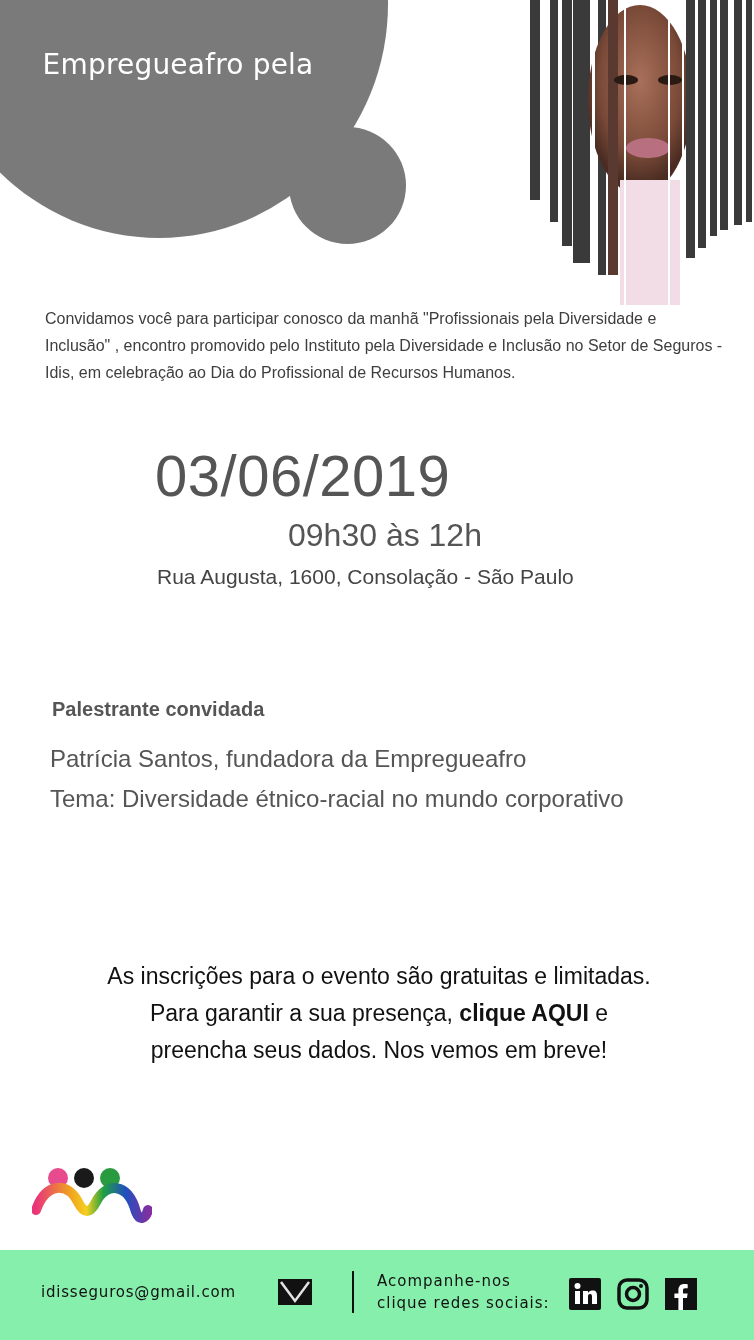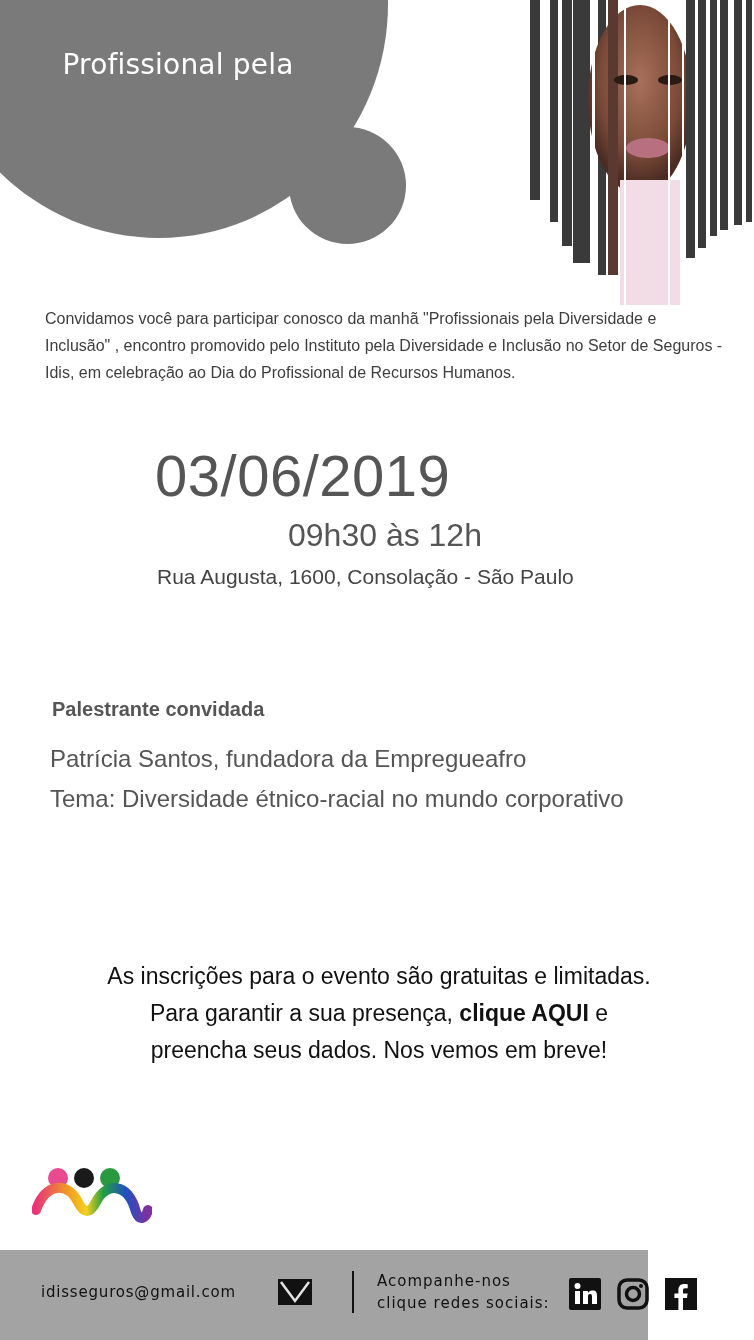--- a/index.html
+++ b/index.html
@@ -22,35 +22,35 @@
   .speaker-heading { position:absolute; left:52px; top:698px; font-size:20px; font-weight:bold; color:#555555; }
   .speaker-lines { position:absolute; left:50px; top:739px; font-size:24px; line-height:40px; color:#555555; }
 
   .cta { position:absolute; left:0; top:958px; width:758px; text-align:center; font-size:23px; line-height:37px; color:#111111; }
   .cta b { font-weight:bold; }
   .cta-link { cursor:pointer; }
 
   .logo { position:absolute; left:32px; top:1160px; width:120px; height:82px; }
   .logo-text { position:absolute; left:40px; top:1218px; font-family:"DejaVu Sans", sans-serif; font-weight:bold; font-size:17px; color:#222;margin-top:48px; }
 
-  .footer { position:absolute; left:0; top:1250px; width:648px; height:90px; background:#a3a3a3; }
+  .footer { position:absolute; left:0; top:1250px; width:754px; height:90px; background:#86efac; }
   .email { position:absolute; left:41px; top:33px; font-family:"DejaVu Sans", sans-serif; font-size:15px; letter-spacing:0.8px; color:#111; }
   .mail-icon { position:absolute; left:278px; top:29px; width:34px; height:26px; }
   .divider { position:absolute; left:352px; top:21px; width:2px; height:42px; background:#111; }
   .follow { position:absolute; left:377px; top:20px; font-family:"DejaVu Sans", sans-serif; font-size:15px; line-height:22px; letter-spacing:1px; color:#111; }
   .social { position:absolute; top:28px; width:32px; height:32px; }
   .li { left:569px; } .ig { left:617px; } .fb { left:665px; }
 </style>
 </head>
 <body>
 
 <div class="blob-big"></div>
 <div class="blob-small"></div>
 <h1 class="title">
-  <span>Profissional pela</span><br>
+  <span>Empregueafro pela</span><br>
 </h1>
 
 <svg class="portrait" viewBox="0 0 226 305">
   <defs>
     <radialGradient id="skin" cx="50%" cy="40%" r="55%">
       <stop offset="0%" stop-color="#a8705a"></stop>
       <stop offset="70%" stop-color="#7a4a38"></stop>
       <stop offset="100%" stop-color="#4a2c22"></stop>
     </radialGradient>
   </defs>

